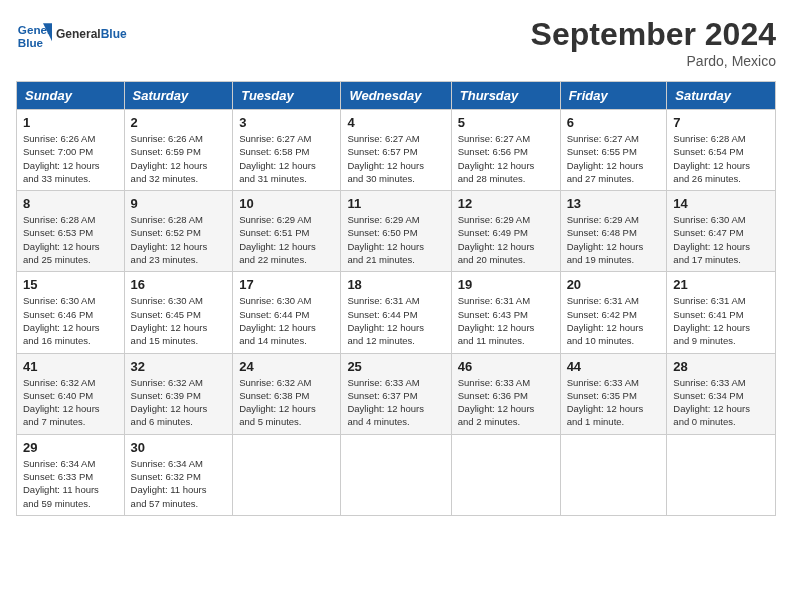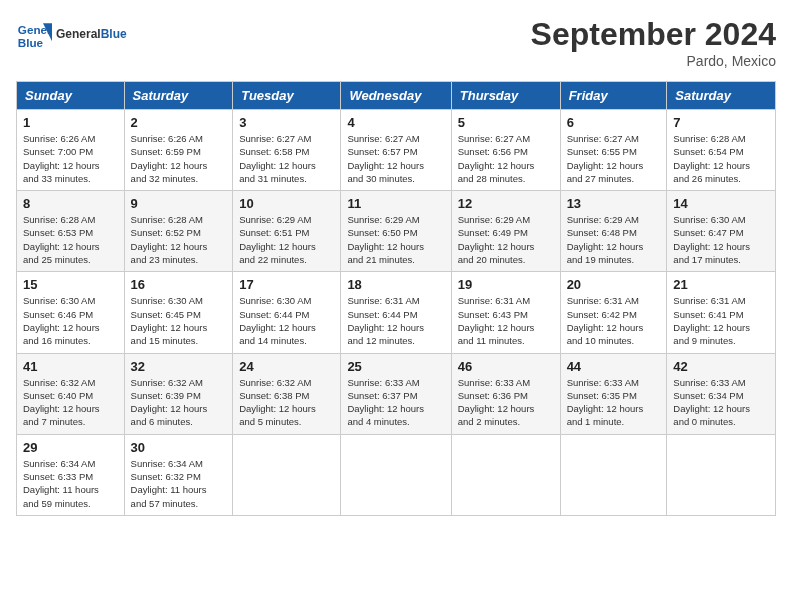--- a/index.html
+++ b/index.html
@@ -300,21 +300,21 @@
 and 2 minutes.</div>
         </td>
         <td>
           <span class="day-num">44</span>
           <div class="day-info" style="white-space: pre-line;">Sunrise: 6:33 AM
 Sunset: 6:35 PM
 Daylight: 12 hours
 and 1 minute.</div>
         </td>
         <td>
-          <span class="day-num">42</span>
+          <span class="day-num">28</span>
           <div class="day-info" style="white-space: pre-line;">Sunrise: 6:33 AM
 Sunset: 6:34 PM
 Daylight: 12 hours
 and 0 minutes.</div>
         </td>
       </tr>
       <tr>
         <td>
           <span class="day-num">29</span>
           <div class="day-info" style="white-space: pre-line;">Sunrise: 6:34 AM

